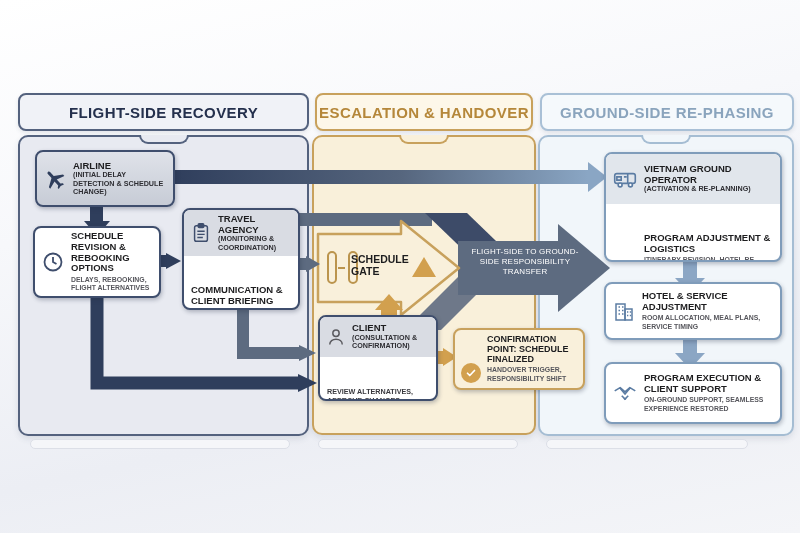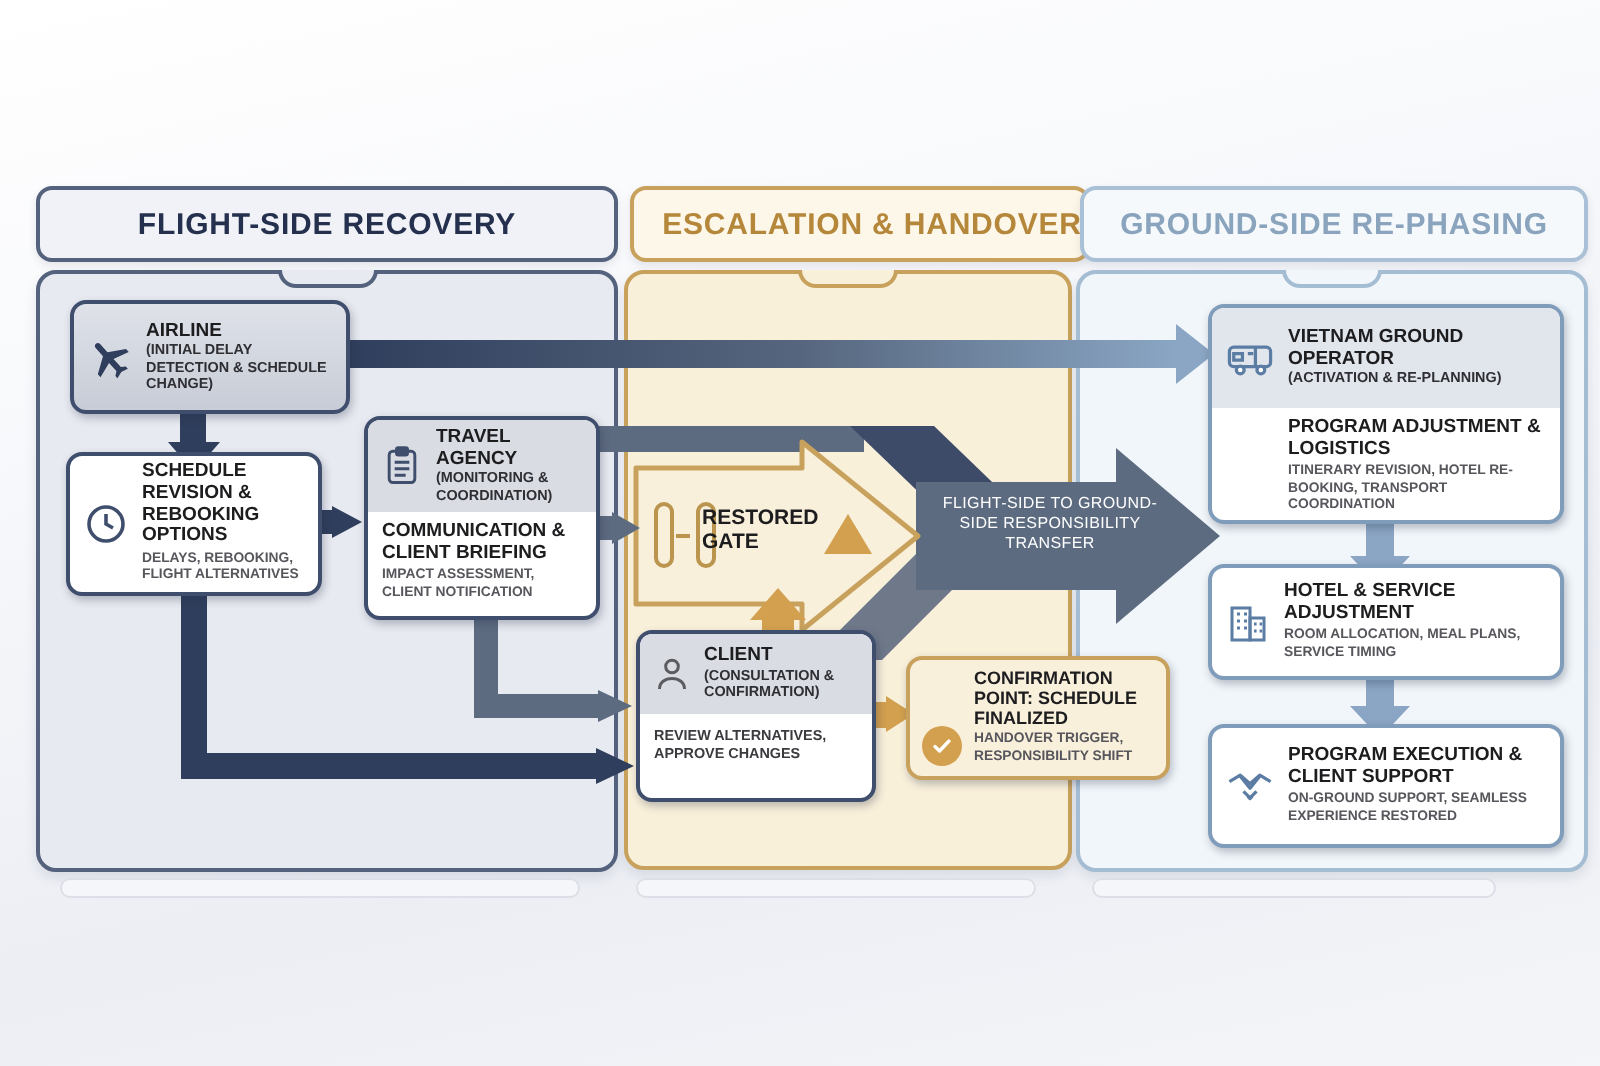--- a/index.html
+++ b/index.html
@@ -21,36 +21,36 @@
     box-shadow:1px 2px 4px rgba(35,45,70,.30);overflow:hidden;box-sizing:border-box;}
   .bx.gold{border-color:#c8a15c;background:#f9f0db;}
   .bx.blue{border-color:#7f9cba;}
   .row{display:flex;align-items:center;gap:6px;padding:5px 6px;box-sizing:border-box;}
   .ic{flex:0 0 auto;display:flex;align-items:center;justify-content:center;}
   .t{font-weight:bold;font-size:9.5px;line-height:1.12;color:#1d1d1f;}
   .p{font-weight:600;font-size:7.2px;line-height:1.15;color:#2e2e33;}
   .s{font-weight:600;font-size:6.9px;line-height:1.2;color:#56565c;margin-top:2px;}
   .sect-top{background:#d9dce3;}
   .bx.blue .sect-top{background:#e1e6ec;}
-  .sect-bot{padding:5px 7px 4px 7px;text-align:left;}
+  .sect-bot{padding:5px 7px 4px 7px;text-align:left;margin-top:24px;}
   .sect-bot.center{text-align:left;}
   .lbl{position:absolute;z-index:4;}
   #transfer-label{width:118px;text-align:center;color:#ffffff;font-weight:normal;font-size:8px;line-height:1.25;letter-spacing:.2px;}
   #gate-label{width:60px;color:#1d1d1f;font-weight:bold;font-size:10.5px;line-height:1.1;}
   .chk{width:20px;height:20px;border-radius:50%;background:#d2a04e;display:flex;align-items:center;justify-content:center;}
 </style>
 </head>
 <body>
 
 <div id="stage">
 
   <div class="panel-header" style="left:18px;top:93px;width:287px;height:34px;background:#f0f2f7;border:2px solid #54627e;color:#24304d;">
     <span>FLIGHT-SIDE RECOVERY</span>
   </div>
-  <div class="panel-header" style="left:315px;top:93px;width:214px;height:34px;background:#fdf7e9;border:2px solid #c8a15c;color:#b5873a;padding-left:12px;">
+  <div class="panel-header" style="left:315px;top:93px;width:214px;height:34px;background:#fdf7e9;border:2px solid #c8a15c;color:#b5873a;">
     <span>ESCALATION &amp; HANDOVER</span>
   </div>
   <div class="panel-header" style="left:540px;top:93px;width:250px;height:34px;background:#f5f9fc;border:2px solid #a9c0d6;color:#8aa4bd;">
     <span>GROUND-SIDE RE-PHASING</span>
   </div>
 
   <div class="panel" style="left:18px;top:135px;width:287px;height:297px;background:#e8eaf1;border:2px solid #54627e;">
     <div class="notch" style="background:#e8eaf1;border-color:#54627e;"></div>
   </div>
   <div class="panel" style="left:312px;top:135px;width:220px;height:296px;background:#f9f0da;border:2px solid #c8a15c;">
@@ -131,21 +131,21 @@
     <g fill="#8ba6c4">
       <rect x="683" y="262" width="14" height="17"></rect>
       <polygon points="675,278 705,278 690,294"></polygon>
     </g>
     <g fill="#8ba6c4">
       <rect x="683" y="340" width="14" height="14"></rect>
       <polygon points="675,353 705,353 690,369"></polygon>
     </g>
   </svg>
 
-  <div class="lbl" id="gate-label" style="left:351px;top:254px;">RESTORED GATE</div>
+  <div class="lbl" id="gate-label" style="left:351px;top:254px;">SCHEDULE GATE</div>
   <div class="lbl" id="transfer-label" style="left:466px;top:247px;">FLIGHT-SIDE TO GROUND-SIDE RESPONSIBILITY TRANSFER</div>
 
   <div class="bx" style="left:35px;top:150px;width:140px;height:57px;background:linear-gradient(#dfe2e9,#c7ccd6);">
     <div class="row" style="height:100%;">
       <span class="ic">
         <svg width="24" height="24" viewBox="0 0 24 24">
             <path fill="#2f3e5c" transform="rotate(-42 12 12)" d="M21 16v-2l-8-5V3.5C13 2.67 12.33 2 11.5 2S10 2.67 10 3.5V9l-8 5v2l8-2.5V19l-2 1.5V22l3.5-1 3.5 1v-1.5L13 19v-5.5l8 2.5z"></path>
           </svg>
       </span>
       <span>

